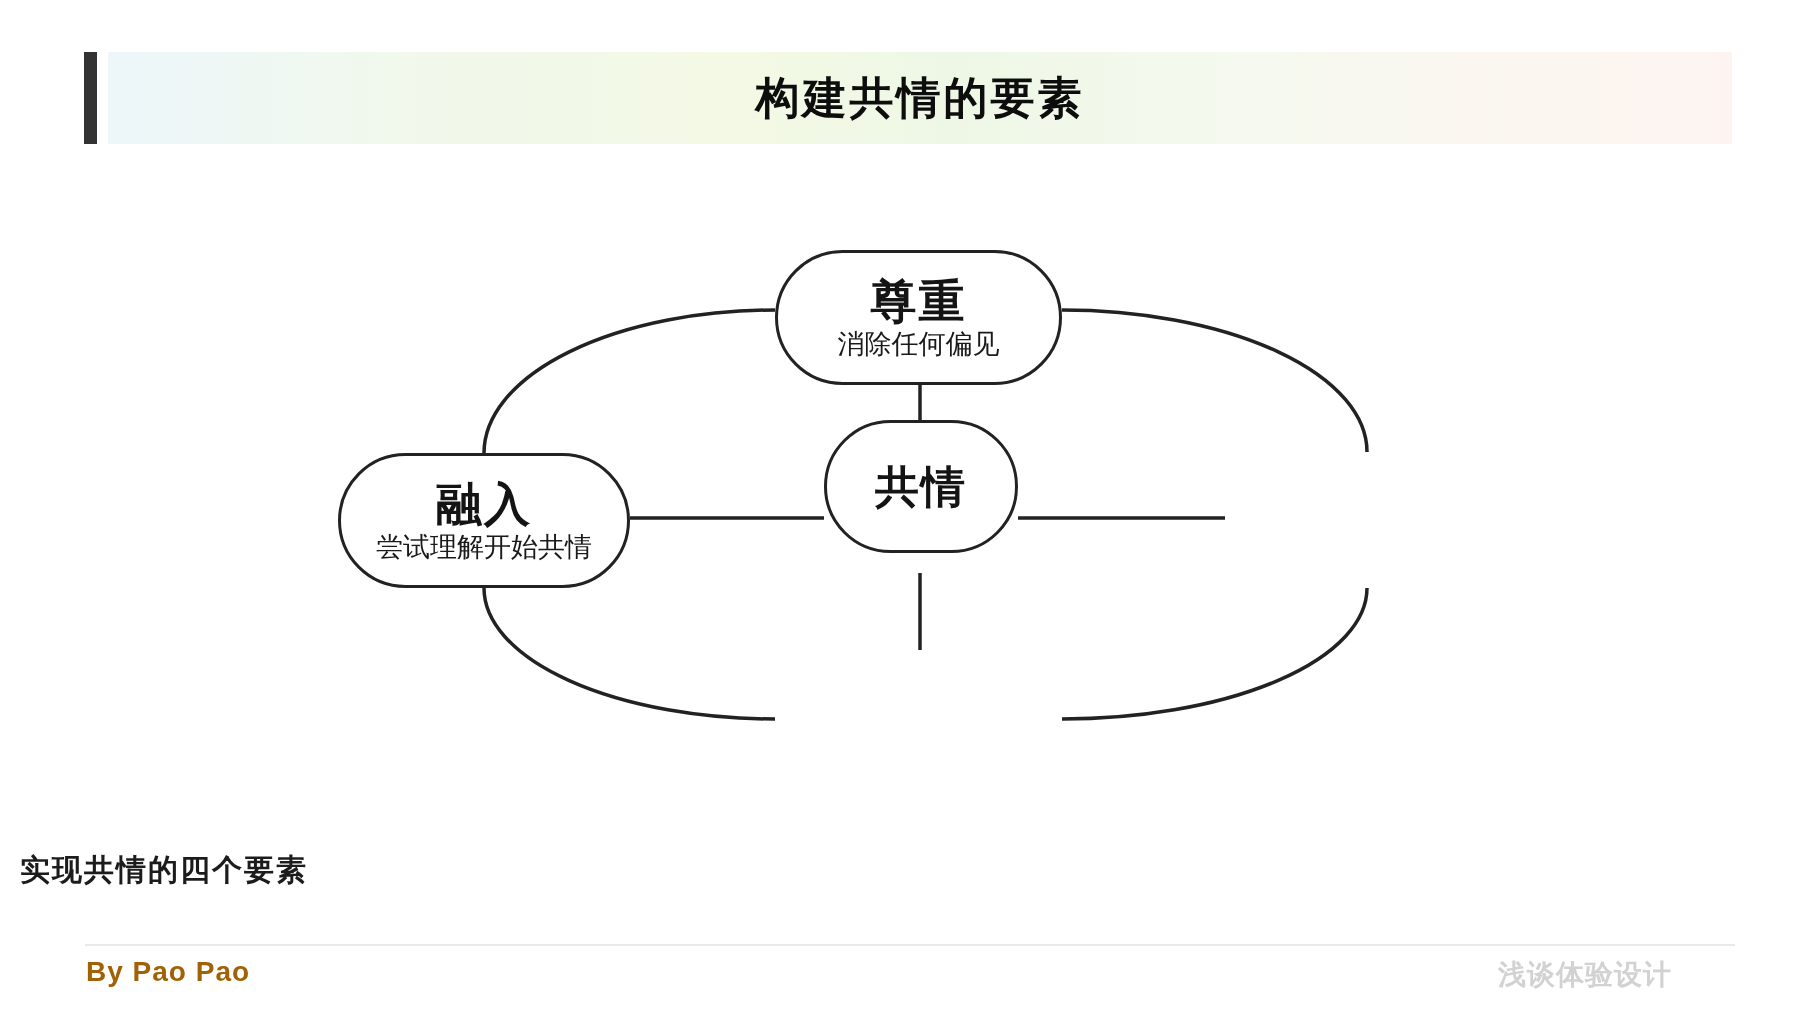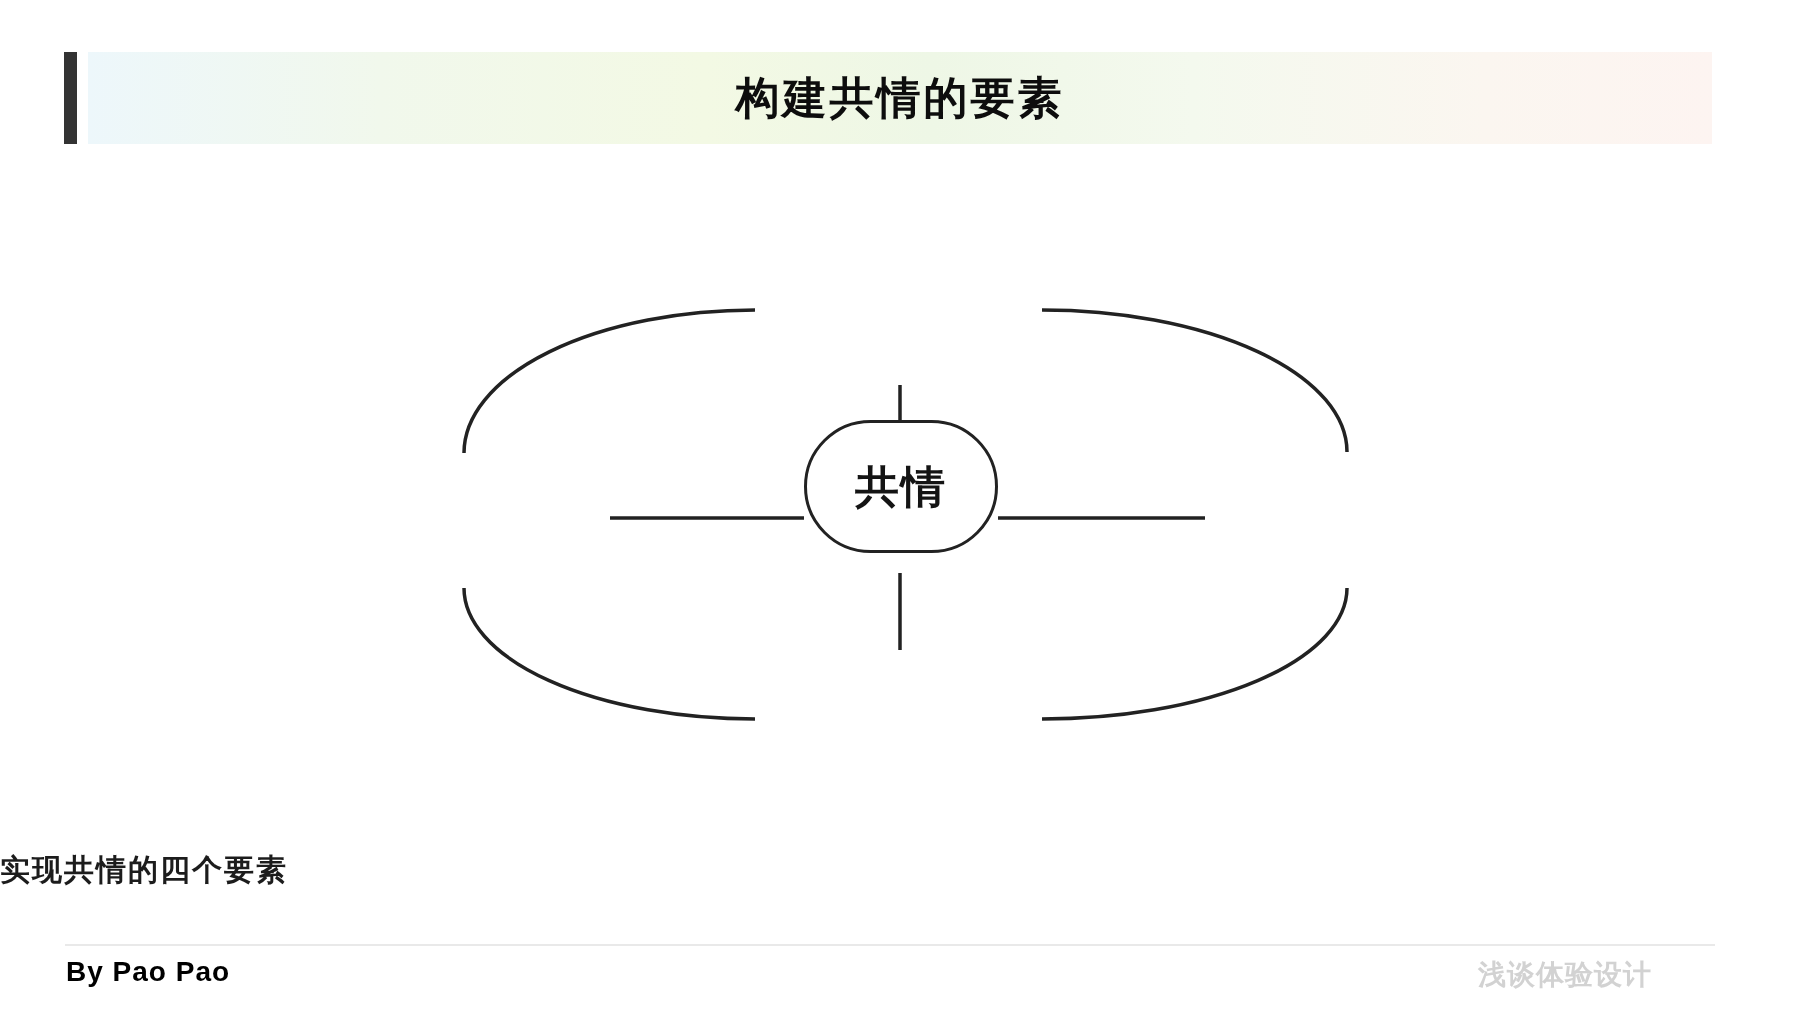--- a/index.html
+++ b/index.html
@@ -7,20 +7,21 @@
   body {
     font-family: "Liberation Sans", "DejaVu Sans", sans-serif;
     color: #111;
   }
   .page {
     position: relative;
     width: 1715px;
     height: 1012px;
     background: #ffffff;
     overflow: hidden;
+    margin-left: 20px;
   }
 
   
   .header-bar {
     position: absolute;
     top: 52px;
     width: 13px;
     height: 92px;
     background: var(--bar-color, #333);
   }
@@ -135,27 +136,35 @@
       <path d="M 900 573 L 900 650"></path>
       <path d="M 610 518 L 804 518"></path>
       <path d="M 998 518 L 1205 518"></path>
       <path d="M 755 310 A 291 143 0 0 0 464 453"></path>
       <path d="M 1042 310 A 305 142 0 0 1 1347 452"></path>
       <path d="M 464 588 A 291 131 0 0 0 755 719"></path>
       <path d="M 1347 588 A 305 131 0 0 1 1042 719"></path>
     </g>
   </svg>
 
+  <div class="node node-respect">
+    <div class="node-title">尊重</div>
+    <div class="node-subtitle">消除任何偏见</div>
+  </div>
 
+  <div class="node node-immerse">
+    <div class="node-title">融入</div>
+    <div class="node-subtitle">尝试理解开始共情</div>
+  </div>
 
   <div class="node node-empathy center-node">
     <div class="node-title">共情</div>
   </div>
 
 
 
   <div class="diagram-caption">实现共情的四个要素</div>
 
   <div class="footer-divider" style="background: rgb(233, 233, 233);"></div>
-  <div class="footer-author" style="color: #000000;">By Pao Pao</div>
+  <div class="footer-author" style="color: #a16207;">By Pao Pao</div>
   <div class="footer-brand" style="color: rgb(210, 210, 210); text-align: center;">浅谈体验设计</div>
 
 </div>
 
 </body></html>

